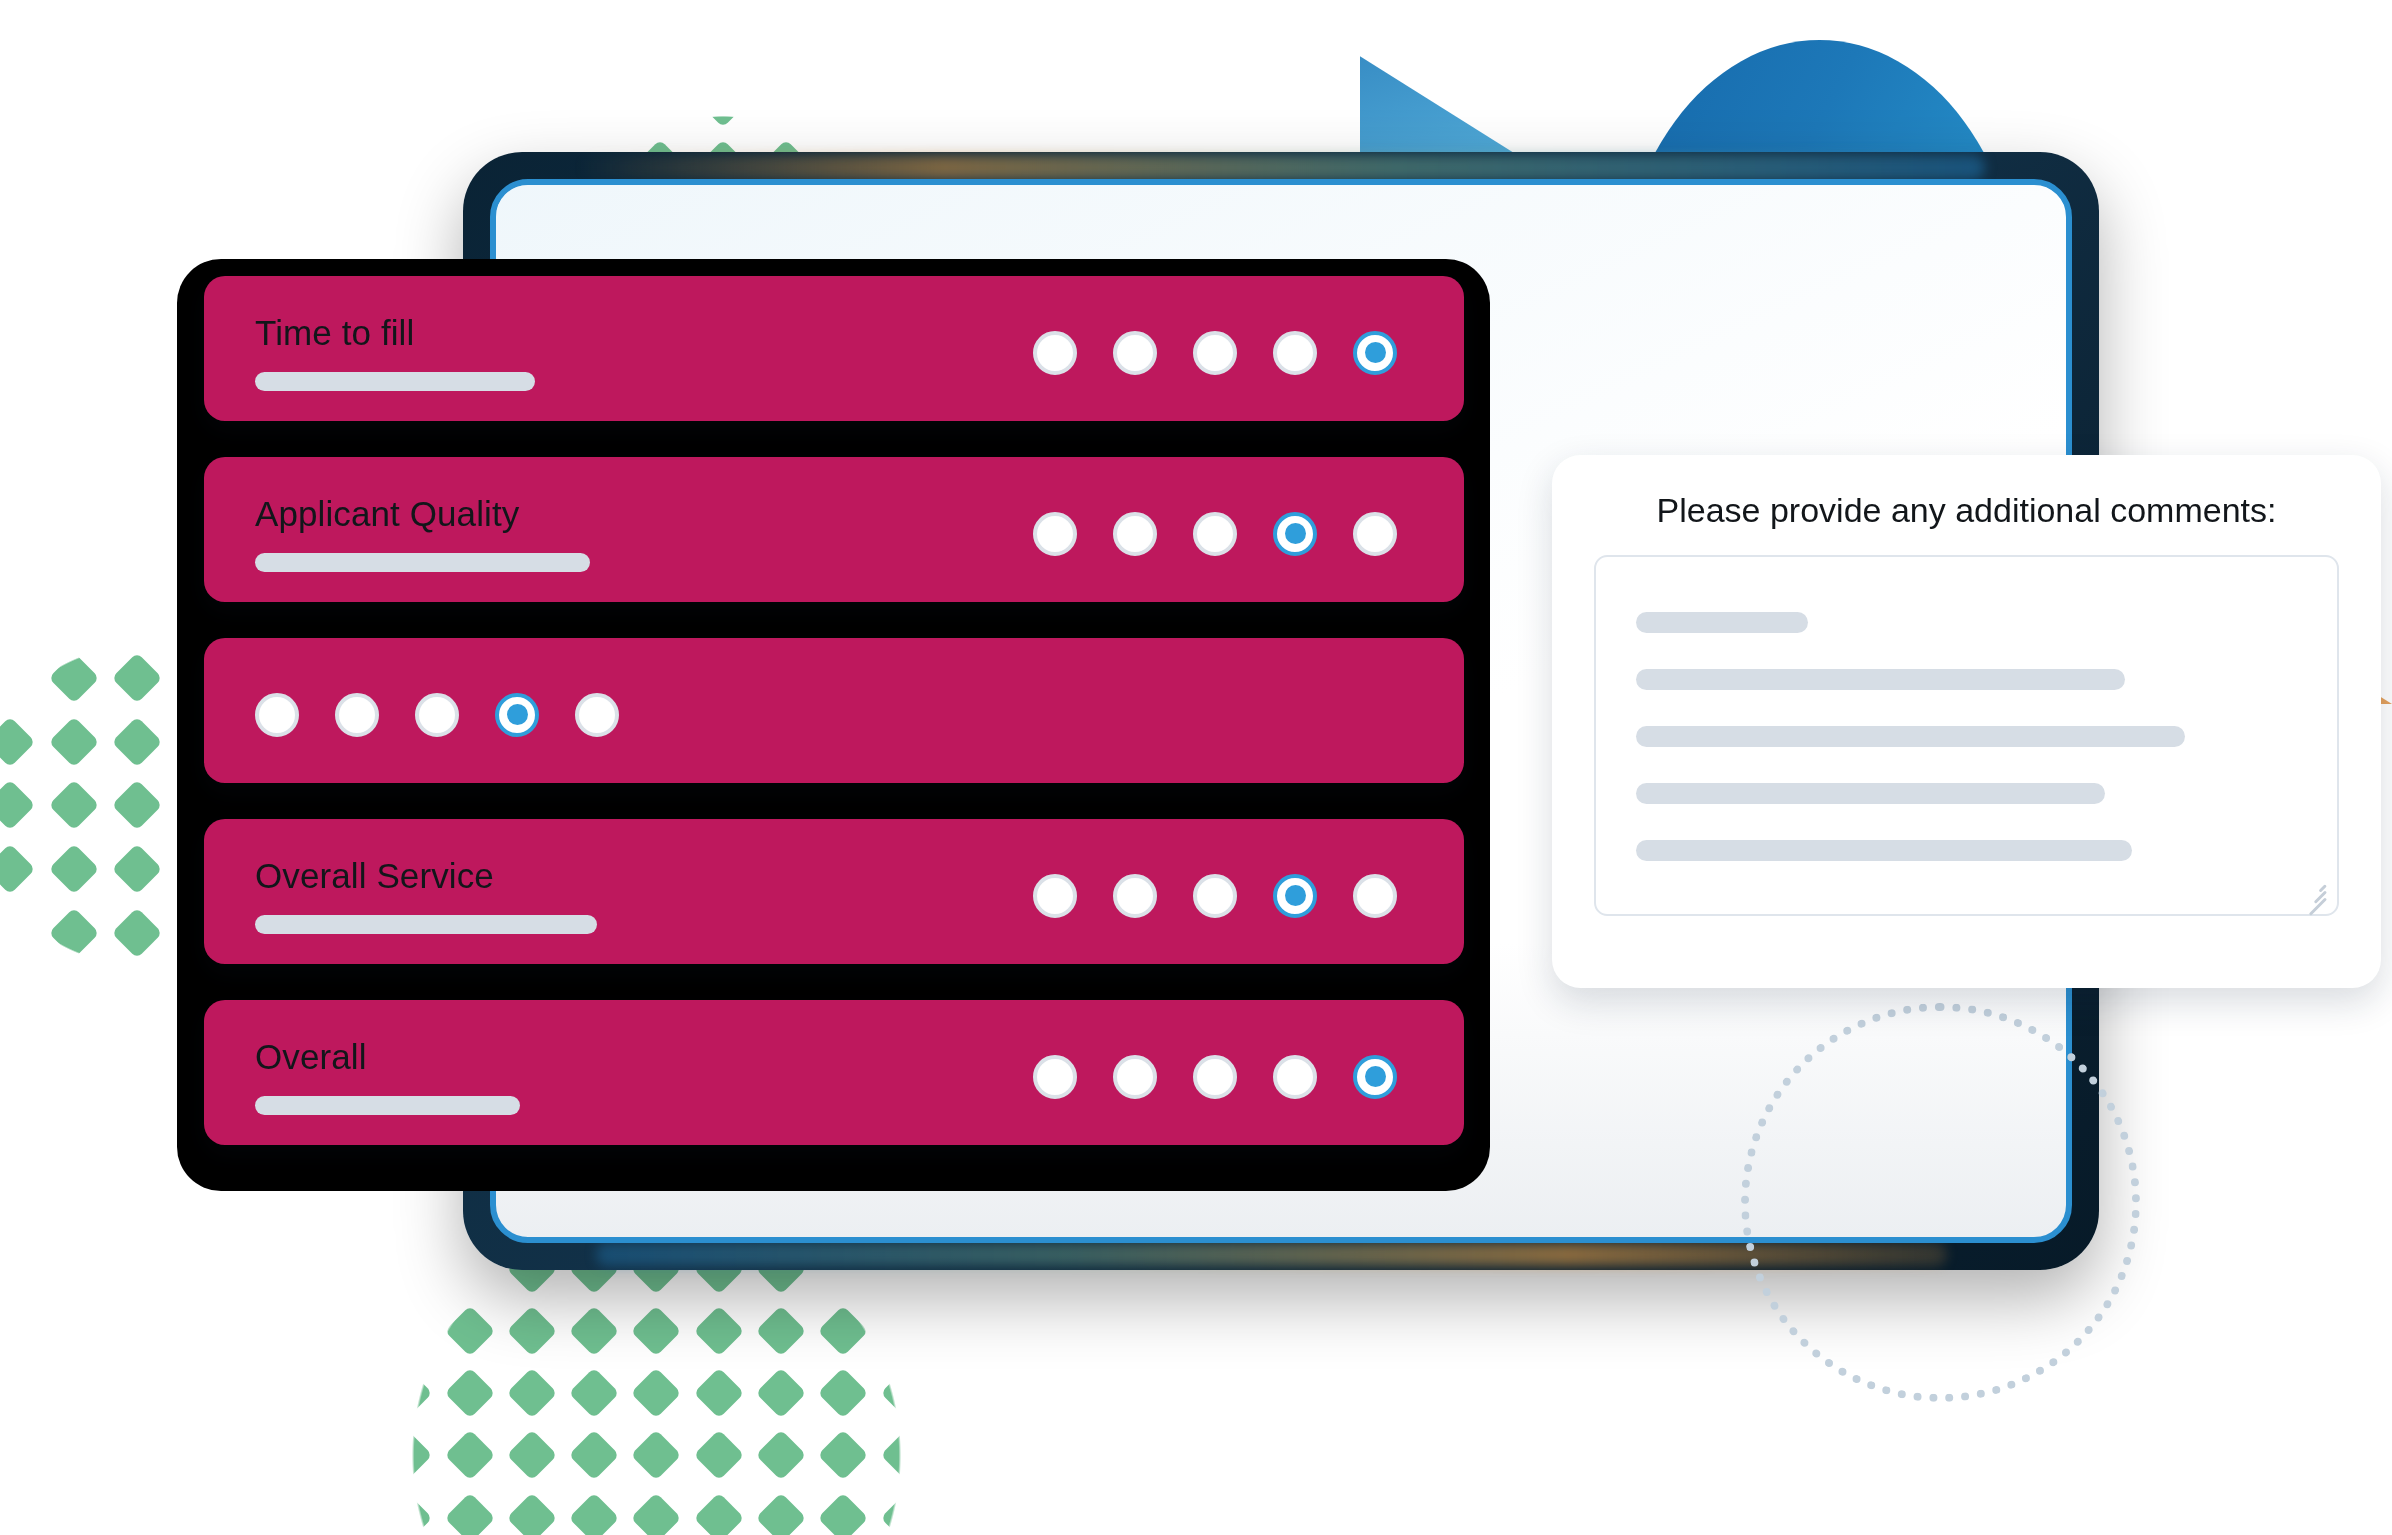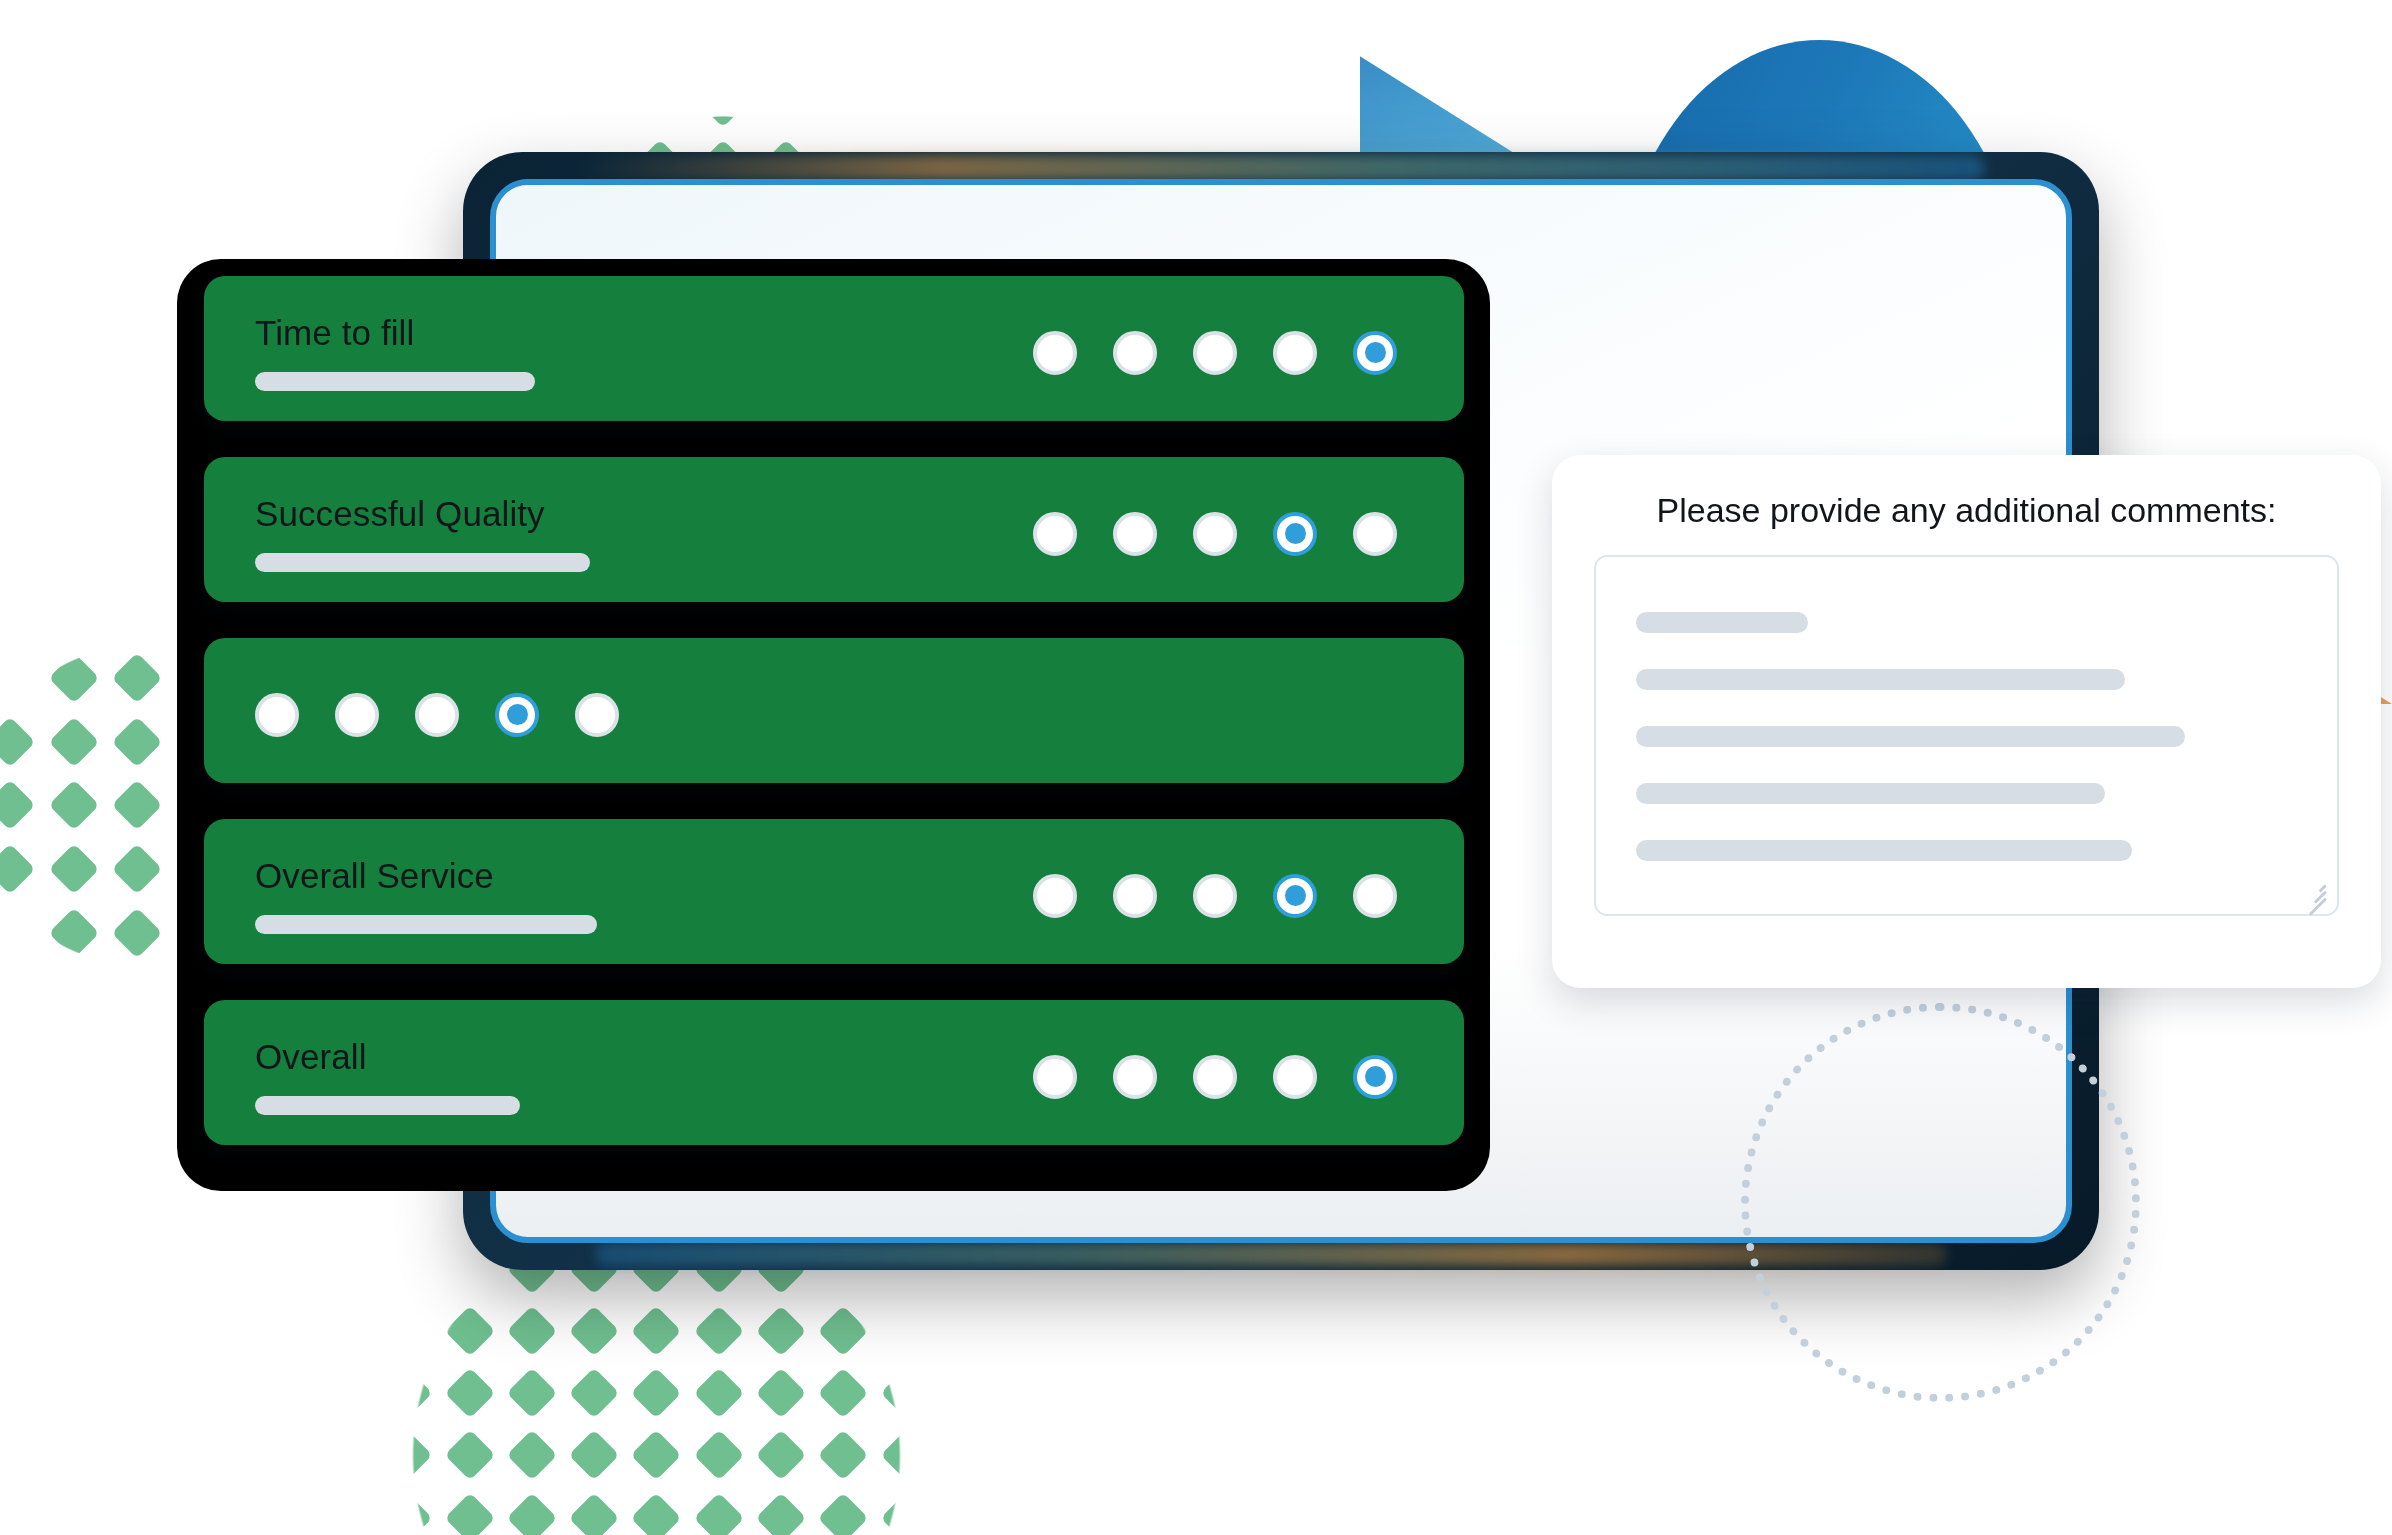--- a/index.html
+++ b/index.html
@@ -141,21 +141,21 @@
 
   
   .cards {
     position: absolute;
     left: 204px; top: 276px;
     width: 1260px;
   }
   .rating-card {
     position: relative;
     height: 145px;
-    background: #15803d;
+    background: #be185d;
     border-radius: 21px;
     box-shadow: 0 9.5px 25px rgba(20,40,60,0.13);
     display: flex;
     align-items: center;
     padding: 8px 42px 0 51px;
     margin-bottom: 36px;
   }
   .rating-card:last-child { margin-bottom: 16px; gap: 42px; }
 
   .card-left { flex: 1 1 auto; }
@@ -438,21 +438,21 @@
         <div class="radio-group">
           <div class="radio"></div>
           <div class="radio"></div>
           <div class="radio"></div>
           <div class="radio"></div>
           <div class="radio selected"></div>
         </div>
       </div>
       <div class="rating-card">
         <div class="card-left">
-          <div class="card-label">Successful Quality</div>
+          <div class="card-label">Applicant Quality</div>
           <div class="card-skeleton" style="width: 43%;"></div>
         </div>
         <div class="radio-group">
           <div class="radio"></div>
           <div class="radio"></div>
           <div class="radio"></div>
           <div class="radio selected"></div>
           <div class="radio"></div>
         </div>
       </div>

